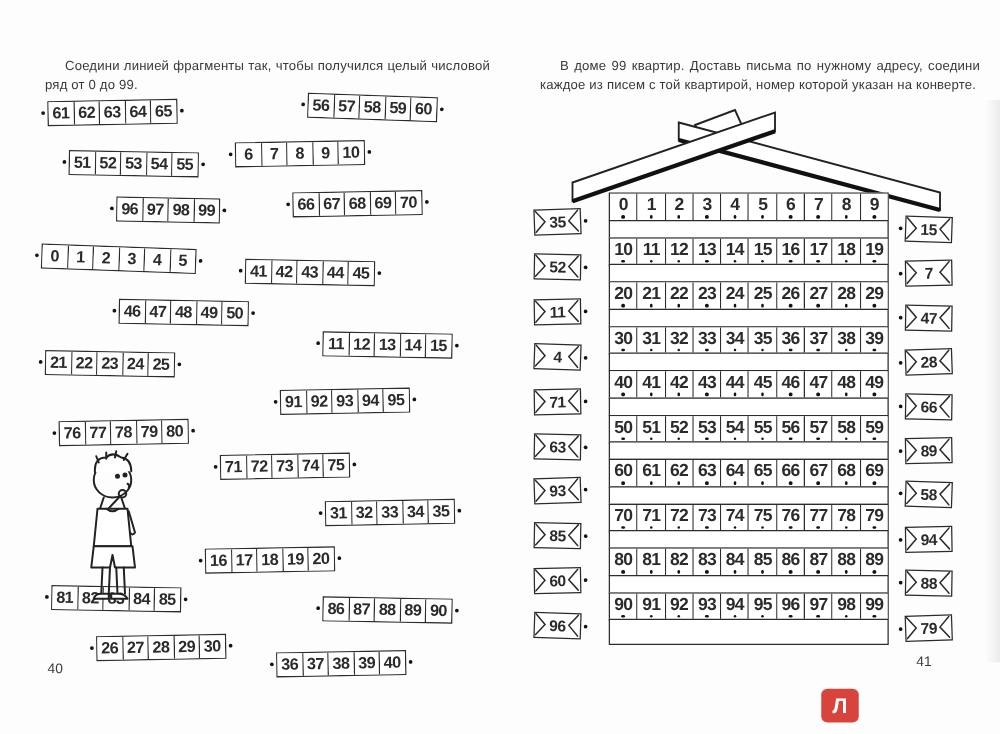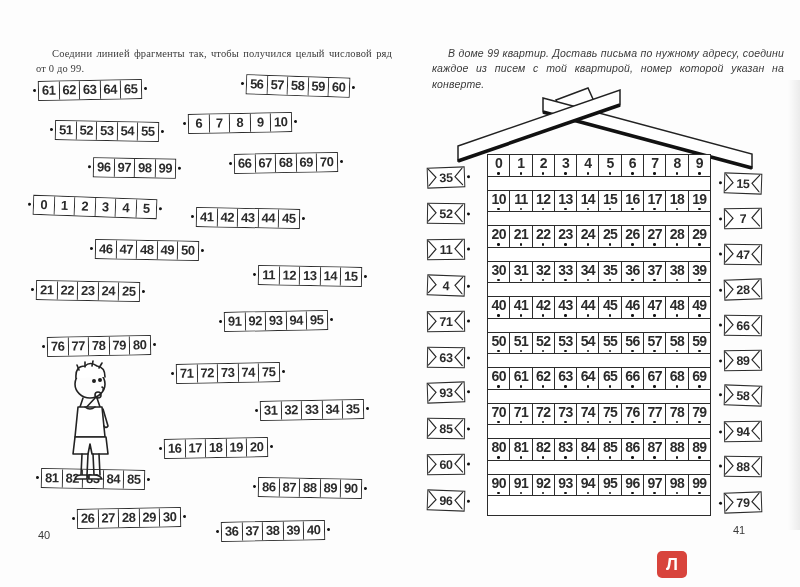--- a/index.html
+++ b/index.html
@@ -7,22 +7,22 @@
     width:800px;height:587px;overflow:hidden;background:#ffffff;
     font-family:"Liberation Sans", sans-serif;color:#2b2b2b;
   }
   .spread{position:relative;width:800px;height:587px;background:#fdfdfd;}
   .page-edge{position:absolute;right:0;top:80px;width:12px;height:450px;
     background:linear-gradient(to right, rgba(255,255,255,0), rgba(0,0,0,0.07));}
   .instruction{
     position:absolute;font-size:10.5px;line-height:1.5;text-align:justify;
     text-indent:16px;color:#3a3a3a;letter-spacing:.15px;
   }
-  #instr-left{left:36px;top:35px;width:356px;font-family:Liberation Serif, serif;}
-  #instr-right{left:432px;top:35px;width:352px;font-style:italic;}
+  #instr-left{left:36px;top:35px;width:356px;}
+  #instr-right{left:432px;top:35px;width:352px;}
   .page-num{position:absolute;font-size:11px;color:#3a3a3a;}
   #pn-left{left:38px;top:529px;}
   #pn-right{left:733px;top:524px;}
 
   
   .strip{
     position:absolute;display:flex;background:#fff;
     border:1.4px solid #2c2c2c;box-sizing:border-box;
   }
   .strip .cell{

